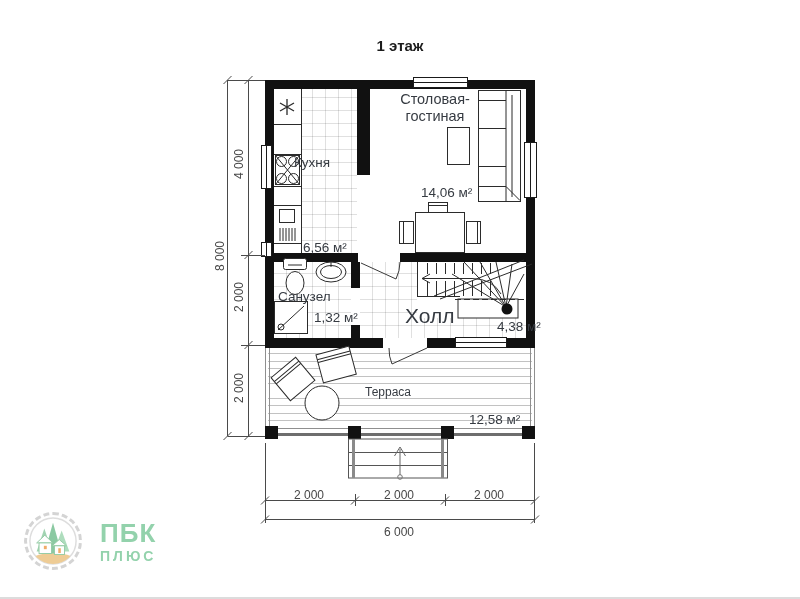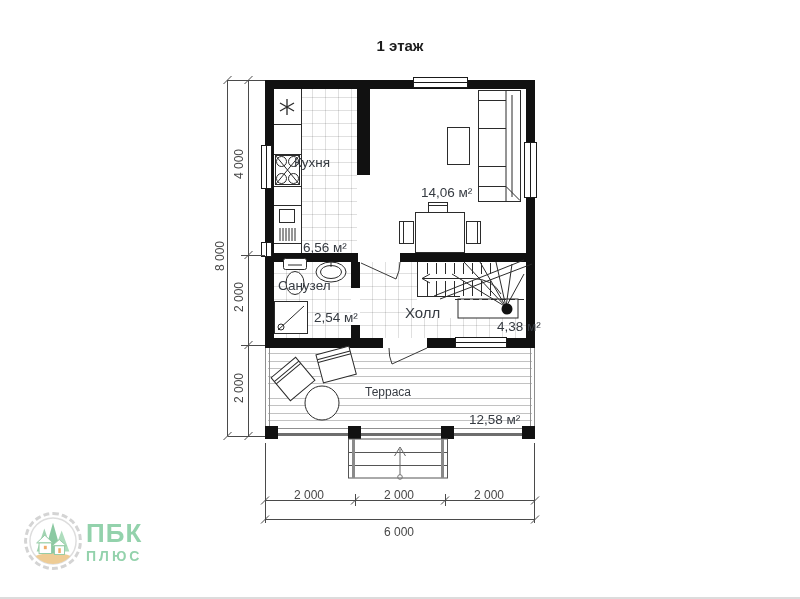--- a/index.html
+++ b/index.html
@@ -17,21 +17,21 @@
   .window.h::after{content:"";position:absolute;left:0;right:0;top:45%;border-top:1px solid #1a1a1a;}
   .window.v::after{content:"";position:absolute;top:0;bottom:0;left:45%;border-left:1px solid #1a1a1a;}
   .rail-v{position:absolute;width:5px;border-left:1px solid #8f8f8f;border-right:1px solid #8f8f8f;box-sizing:border-box;}
   .rail-b{position:absolute;height:8px;border-top:1px solid #8f8f8f;border-bottom:3px solid #6e6e6e;box-sizing:border-box;}
   .post{position:absolute;width:13px;height:13px;background:#111;}
   .label{position:absolute;font-size:13.5px;color:#363b42;white-space:nowrap;}
   .label.center{text-align:center;}
   .dim{position:absolute;font-size:12px;color:#474747;white-space:nowrap;text-align:center;}
   .rot{transform:rotate(-90deg);}
   .title{position:absolute;font-size:15px;font-weight:bold;color:#1c1c1c;text-align:center;}
-  .logo{position:absolute;left:24px;top:512px;display:flex;align-items:center;gap:4px;opacity:.95;}
+  .logo{position:absolute;left:24px;top:512px;display:flex;align-items:center;gap:18px;opacity:.95;}
   .gear{width:52px;height:52px;border:3px dashed #d2d2d2;border-radius:50%;background:#fff;
         display:flex;align-items:center;justify-content:center;}
   .logo-text{line-height:1;}
   .logo-big{font-size:26px;font-weight:bold;color:#8ed0a8;letter-spacing:1px;}
   .logo-small{font-size:14px;font-weight:bold;color:#8ed0a8;letter-spacing:3px;margin-top:3px;}
 </style>
 </head>
 <body>
 
 <div class="stage">
@@ -174,26 +174,30 @@
       <path d="M265,500.5 H535 M265,519.5 H535"></path>
       <path d="M265.5,443 V523 M534.5,443 V523 M355.5,494 V506 M445.5,494 V506"></path>
       <path d="M261,504.5 L269,496.5 M351,504.5 L359,496.5 M441,504.5 L449,496.5 M531,504.5 L539,496.5"></path>
       <path d="M261,523.5 L269,515.5 M531,523.5 L539,515.5"></path>
     </g>
   </svg>
 
   <div class="label" style="left:294px;top:155px;">Кухня</div>
   <div class="label" style="left:303px;top:240px;">6,56 м²</div>
 
+  <div class="label center" style="left:385px;top:91px;width:100px;line-height:17px;font-size:14.5px;">
+    <div>Столовая-</div>
+    <div>гостиная</div>
+  </div>
   <div class="label" style="left:421px;top:185px;">14,06 м²</div>
 
-  <div class="label" style="left:278px;top:278px;">Санузел</div>
-  <div class="label" style="left:314px;top:310px;">2,54 м²</div>
-
-  <div class="label" style="left:405px;top:304px;font-size:15px;">Холл</div>
+  <div class="label" style="left:278px;top:289px;">Санузел</div>
+  <div class="label" style="left:314px;top:310px;">1,32 м²</div>
+
+  <div class="label" style="left:405px;top:304px;font-size:21px;">Холл</div>
   <div class="label" style="left:470px;top:319px;margin-left:27px;">4,38 м²</div>
 
   <div class="label" style="left:365px;top:385px;font-size:12px;">Терраса</div>
   <div class="label" style="left:469px;top:412px;">12,58 м²</div>
 
   <div class="dim rot" style="left:211px;top:157px;width:56px;">4 000</div>
   <div class="dim rot" style="left:211px;top:290px;width:56px;">2 000</div>
   <div class="dim rot" style="left:211px;top:381px;width:56px;">2 000</div>
   <div class="dim rot" style="left:192px;top:249px;width:56px;">8 000</div>
 

